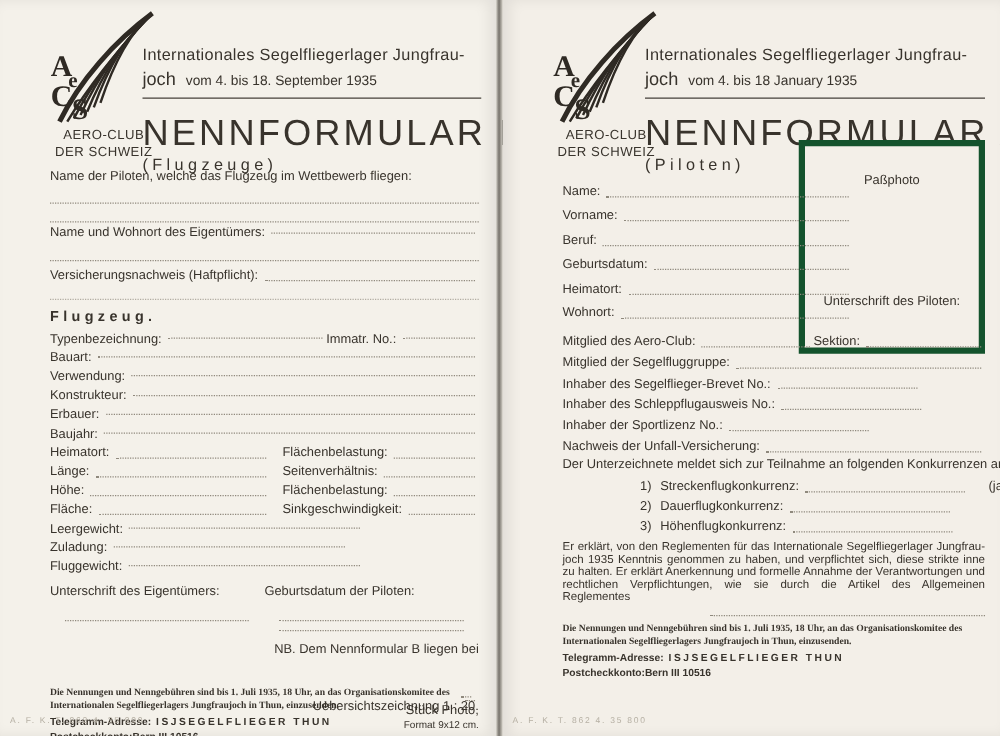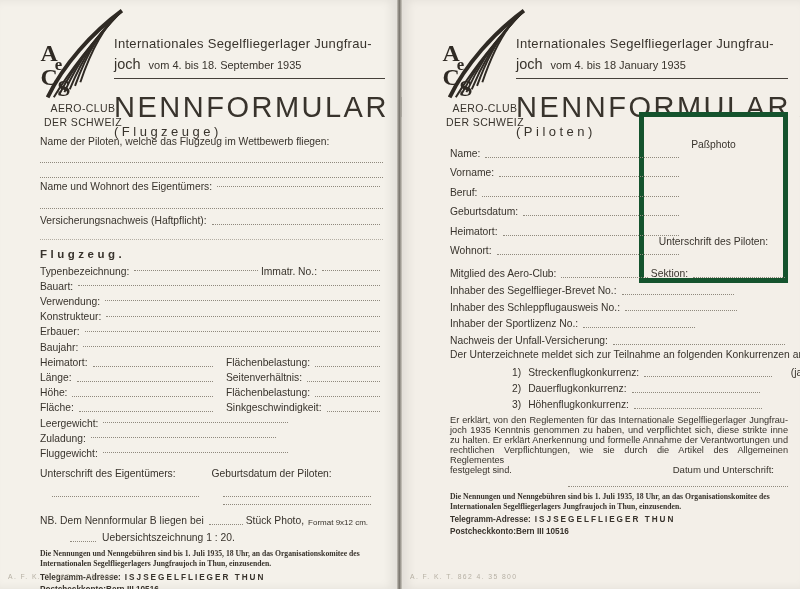--- a/index.html
+++ b/index.html
@@ -51,21 +51,21 @@
   .pr{display:flex;flex:1;margin-left:10px;}
   .wfix{flex:0 0 185px;}
   .ifix{flex:0 0 58px;}
   .sig-labels{display:flex;margin-top:7px;}
   .sig-labels .lbl{width:50%;text-align:left;}
   .sig-lines{display:flex;margin-top:11px;}
   .sl{width:43%;margin:0 3.5%;border-bottom:1px dotted #8f897d;height:5px;}
   .sig-lines.second{margin-top:2px;}
   .sl.none{border:none;}
   .nb{margin-top:9px;}
-  .nb-row{display:flex;align-items:flex-end;height:13px;}
+  .nb-row{display:flex;align-items:flex-end;height:13px;flex-direction:column;}
   .nb-row.l2{margin-left:30px;margin-top:4px;}
   .w36{flex:0 0 34px;}
   .w30{flex:0 0 26px;margin-right:6px;margin-left:0;}
   .tiny{font-size:8px;margin-left:4px;}
 
   
   .pfields{width:232px;}
   .pfields .flexrow{height:19.5px;}
   .photo-box{position:absolute;left:237px;top:112px;width:139px;height:161px;border:5px solid #14532d;}
   .photo-cap{margin-top:22px;text-align:center;font-size:10.3px;}
@@ -342,20 +342,24 @@
     </div>
 
     <div class="mrows">
       <div class="flexrow">
         <span class="lbl">Mitglied des Aero-Club:</span>
         <span class="dots"></span>
         <span class="lbl">Sektion:</span>
         <span class="dots w92"></span>
       </div>
       <div class="flexrow">
+        <span class="lbl">Mitglied der Segelfluggruppe:</span>
+        <span class="dots"></span>
+      </div>
+      <div class="flexrow">
         <span class="lbl">Inhaber des Segelflieger-Brevet No.:</span>
         <span class="dots dshort"></span>
           <span class="sp"></span>
       </div>
       <div class="flexrow">
         <span class="lbl">Inhaber des Schleppflugausweis No.:</span>
         <span class="dots dshort"></span>
           <span class="sp"></span>
       </div>
       <div class="flexrow">
@@ -386,25 +390,20 @@
       </div>
       <div class="flexrow">
         <span class="comp-num">3)</span>
         <span class="lbl">Höhenflugkonkurrenz:</span>
         <span class="dots compdots"></span>
         <span class="comp-suffix">„</span>
       </div>
     </div>
 
     <div class="decl">Er erklärt, von den Reglementen für das Internationale Segelfliegerlager Jungfrau- joch 1935 Kenntnis genommen zu haben, und verpflichtet sich, diese strikte inne zu halten. Er erklärt Anerkennung und formelle Annahme der Verantwortungen und rechtlichen Verpflichtungen, wie sie durch die Artikel des Allgemeinen Reglementes</div>
-    <div class="decl-last">
-      <span>festgelegt sind.</span>
-      <span class="sp2"></span>
-      <span class="decl-sign">Datum und Unterschrift:</span>
-    </div>
     <div class="datesig"></div>
 
     <div class="notice">Die Nennungen und Nenngebühren sind bis 1. Juli 1935, 18 Uhr, an das Organisationskomitee des Internationalen Segelfliegerlagers Jungfraujoch in Thun, einzusenden.</div>
     <div class="footline">
       <span>Telegramm-Adresse:</span><span class="footval">ISJSEGELFLIEGER THUN</span>
     </div>
     <div class="footline">
       <span>Postcheckkonto:</span><span>Bern III 10516</span>
     </div>
   </div>

